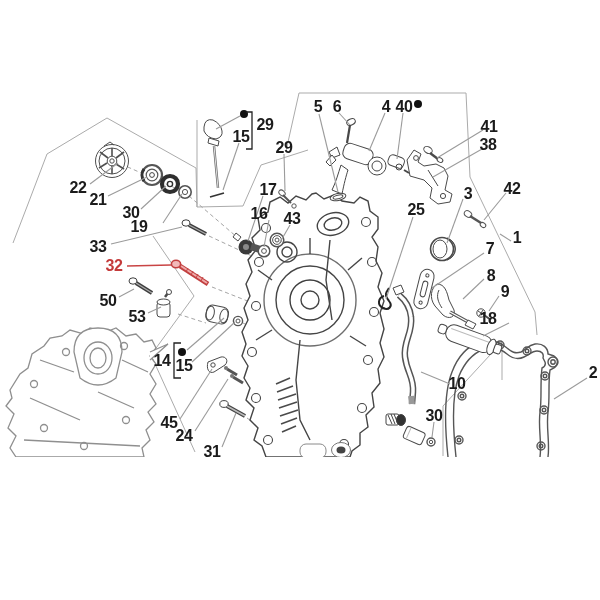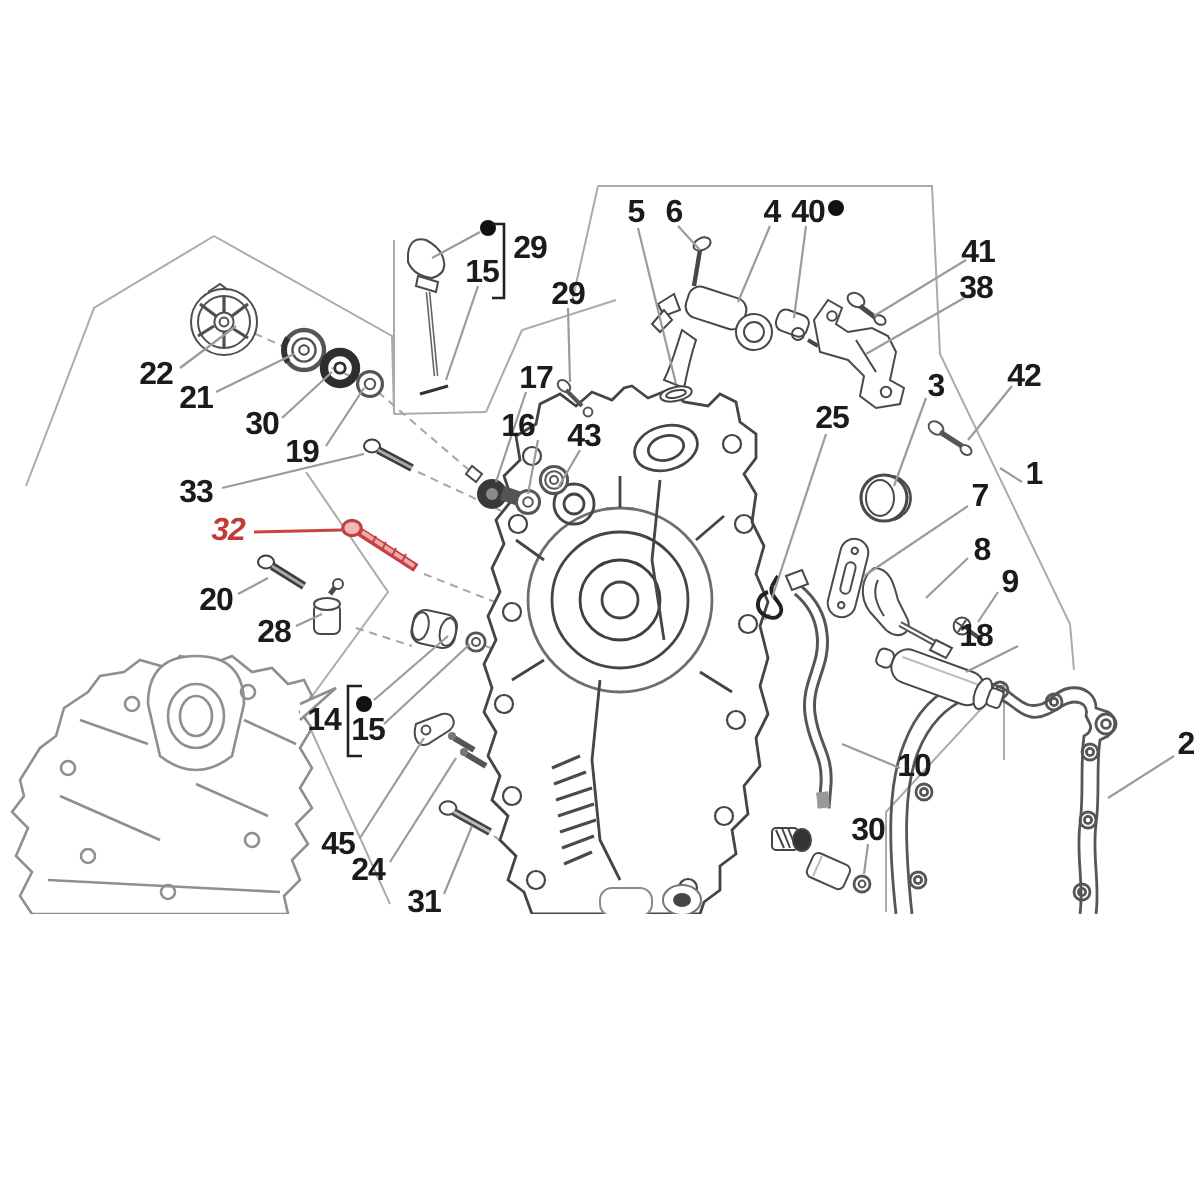--- a/index.html
+++ b/index.html
@@ -2,21 +2,21 @@
 <html style="--hl: #c43a3a; --ink: #1b1b1b; --bg: #ffffff;"><head>
 <meta charset="utf-8">
 <style>
   html,body{margin:0;padding:0;background:#fff;}
   .stage{position:relative;width:600px;height:600px;background:var(--bg,#fff);overflow:hidden;
          font-family:"Liberation Sans",sans-serif;}
   .content{position:absolute;left:0;top:0;width:600px;height:457px;overflow:hidden;}
   svg{position:absolute;left:0;top:0;}
   .lbl{position:absolute;font:bold 16px "Liberation Sans",sans-serif;color:var(--ink,#1b1b1b);
        transform:translate(-50%,-50%);letter-spacing:-0.5px;line-height:1;cursor:pointer;user-select:none;}
-  .lbl.hl{color:var(--hl,#c43a3a);font-style:italic;}
+  .lbl.hl{color:var(--hl,#c43a3a);}
 </style>
 </head>
 <body>
 
 <div class="stage">
  <div class="content">
 
   <svg width="600" height="457" viewBox="0 0 600 457">
 
     <g stroke="#ababab" stroke-width="1" fill="none">
@@ -394,35 +394,35 @@
     <span class="lbl" style="left:386px;top:107px">4</span>
     <span class="lbl" style="left:404px;top:107px">40</span>
     <span class="lbl" style="left:265px;top:125px">29</span>
     <span class="lbl" style="left:241px;top:137px">15</span>
     <span class="lbl" style="left:284px;top:148px">29</span>
     <span class="lbl" style="left:489px;top:127px">41</span>
     <span class="lbl" style="left:488px;top:145px">38</span>
     <span class="lbl" style="left:78px;top:188px">22</span>
     <span class="lbl" style="left:98px;top:200px">21</span>
     <span class="lbl" style="left:131px;top:213px">30</span>
-    <span class="lbl" style="left:151px;top:227px">19</span>
+    <span class="lbl" style="left:139px;top:227px">19</span>
     <span class="lbl" style="left:268px;top:190px">17</span>
     <span class="lbl" style="left:259px;top:214px">16</span>
     <span class="lbl" style="left:292px;top:219px">43</span>
     <span class="lbl" style="left:468px;top:194px">3</span>
     <span class="lbl" style="left:512px;top:189px">42</span>
     <span class="lbl" style="left:416px;top:210px">25</span>
     <span class="lbl" style="left:517px;top:238px">1</span>
     <span class="lbl" style="left:98px;top:247px">33</span>
     <span class="lbl" style="left:490px;top:249px">7</span>
     <span class="lbl hl" style="left:114px;top:266px">32</span>
     <span class="lbl" style="left:491px;top:276px">8</span>
     <span class="lbl" style="left:505px;top:292px">9</span>
-    <span class="lbl" style="left:108px;top:301px">20</span>
-    <span class="lbl" style="left:137px;top:317px">28</span>
+    <span class="lbl" style="left:108px;top:301px">50</span>
+    <span class="lbl" style="left:137px;top:317px">53</span>
     <span class="lbl" style="left:488px;top:319px">18</span>
     <span class="lbl" style="left:162px;top:361px">14</span>
     <span class="lbl" style="left:184px;top:366px">15</span>
     <span class="lbl" style="left:593px;top:373px">2</span>
     <span class="lbl" style="left:457px;top:384px">10</span>
     <span class="lbl" style="left:434px;top:416px">30</span>
     <span class="lbl" style="left:169px;top:423px">45</span>
     <span class="lbl" style="left:184px;top:436px">24</span>
     <span class="lbl" style="left:212px;top:452px">31</span>
   </div>

